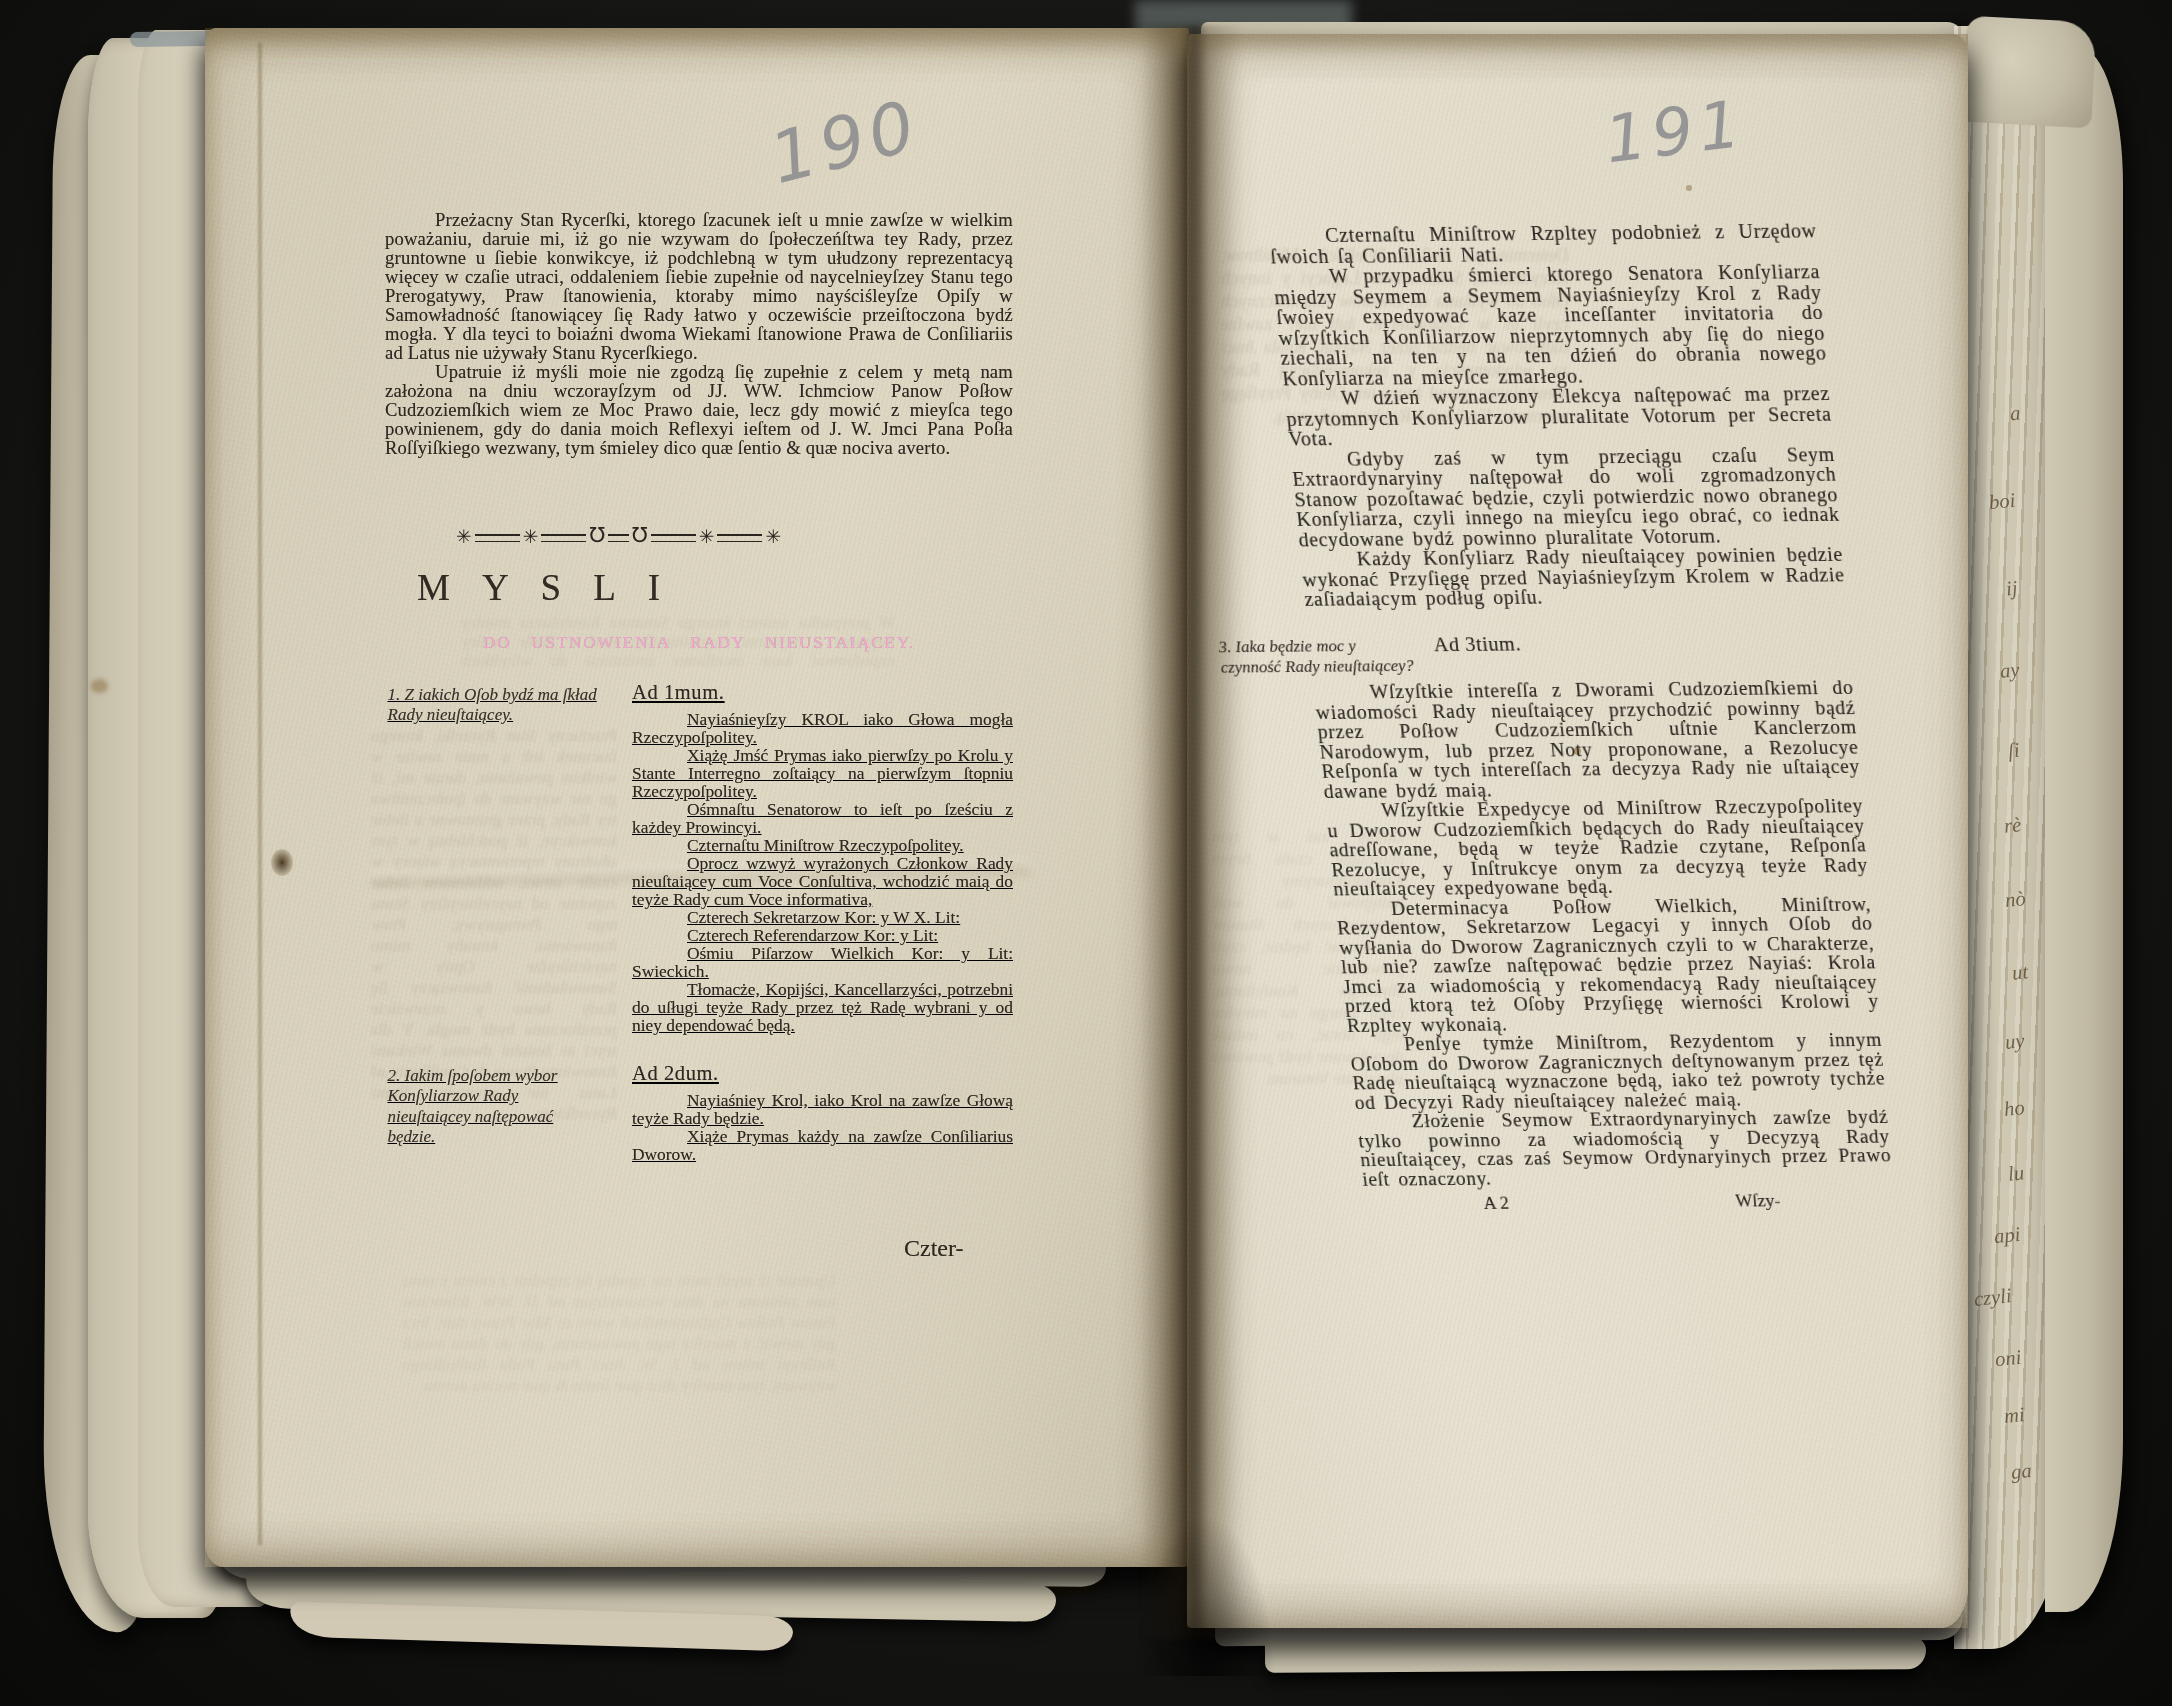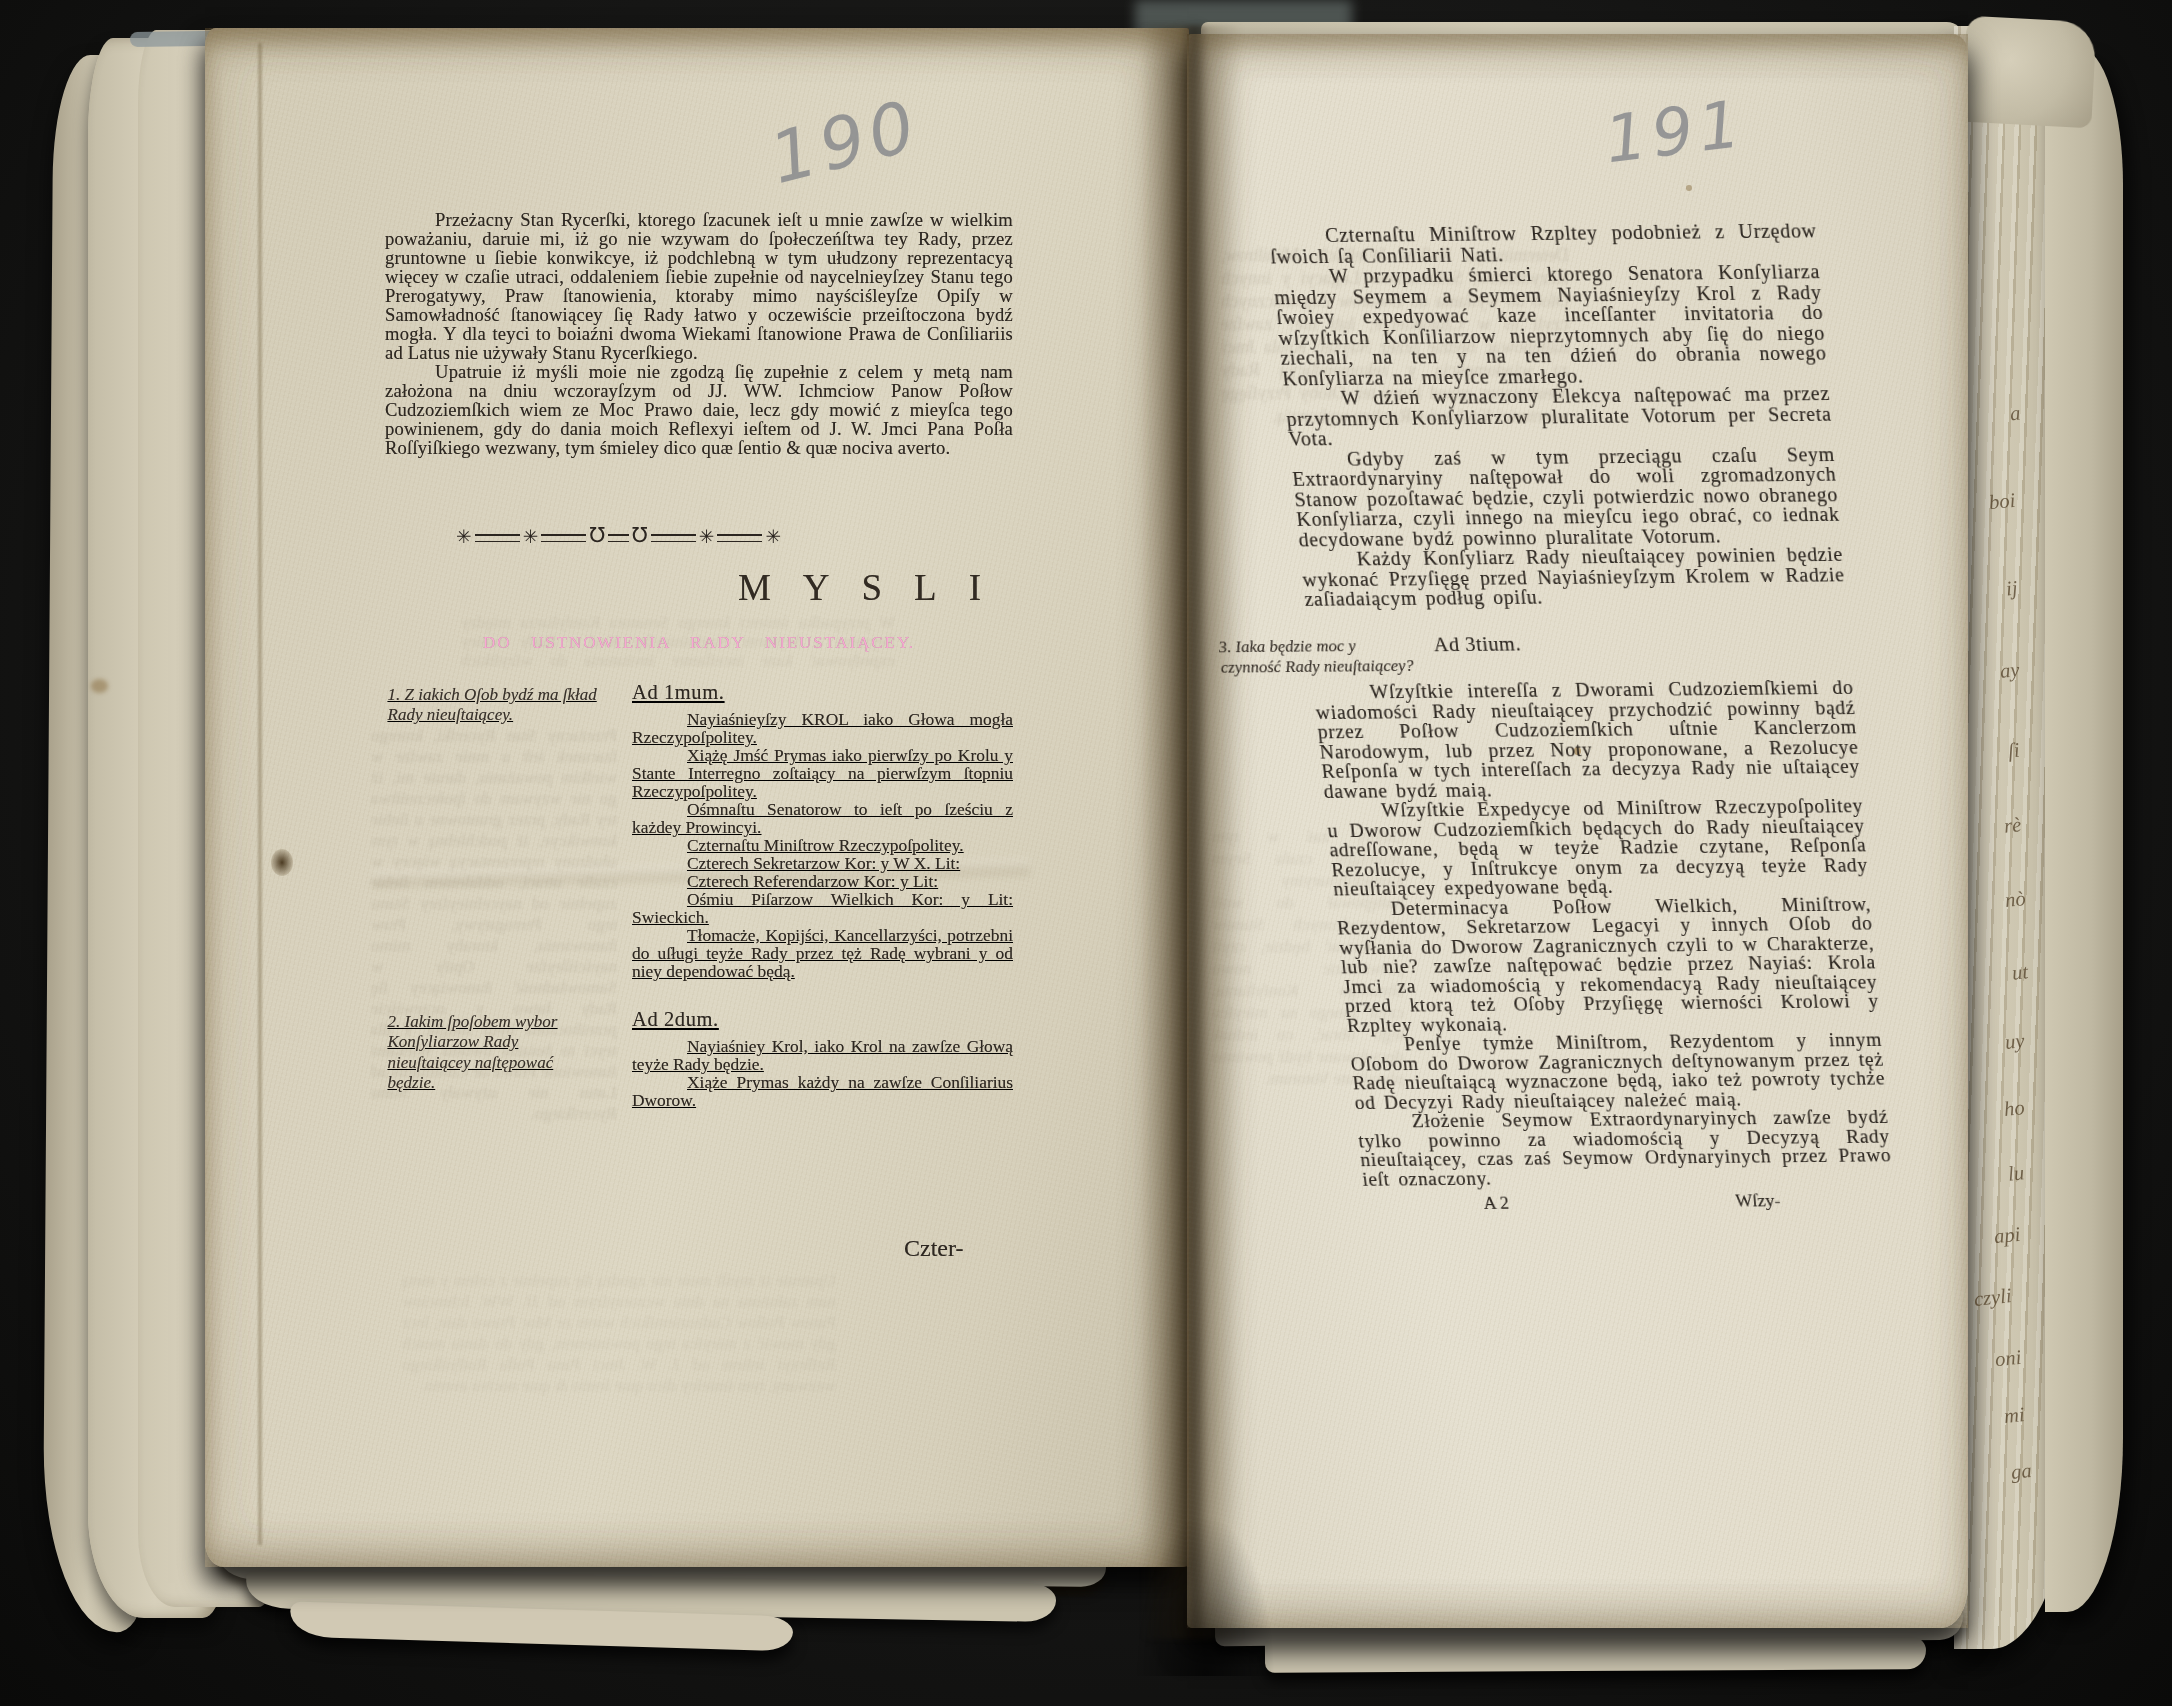--- a/index.html
+++ b/index.html
@@ -83,21 +83,21 @@
 
   
   .print { color:#2d2721; text-shadow:0 0 0.6px rgba(45,38,30,.45); }
   .intro { left:385px; top:210px; width:628px; font-size:18.6px; line-height:19px; text-align:justify; letter-spacing:0.2px; }
   .intro p { margin:0; text-indent:50px; }
   .divider { left:456px; top:525px; width:325px; height:25px; display:flex; align-items:center; color:#2b2520; }
   .divider .bar { flex:1; height:5px; border-top:2.5px solid #2b2520; border-bottom:1.9px solid #2b2520; margin:0 3.1px; }
   .divider .bar.short { flex:.45; }
   .divider .glyph { font-family:"DejaVu Sans", sans-serif; font-size:18.6px; line-height:18.6px; }
   .divider .glyph.orn { font-size:21px; transform:translateY(-1.9px); }
-  .title { left:385px; top:566px; width:628px; text-align:right; font-size:37px; letter-spacing:32px; padding-left:32px;
+  .title { left:385px; top:566px; width:628px; text-align:left; font-size:37px; letter-spacing:32px; padding-left:32px;
     box-sizing:border-box; color:#322b23; }
   .subtitle { left:385px; top:633px; width:628px; text-align:center; font-size:17px; letter-spacing:1.9px; word-spacing:13.7px; color:#f9a8d4; }
 
   .sections { left:385px; top:681px; width:628px;text-decoration:underline; }
   .section { display:grid; grid-template-columns:247px 381px; }
   .section + .section { margin-top:28px; }
   .margin-note { font-style:italic; font-size:17px; line-height:20.5px; color:#38312a; padding:3.7px 28.6px 0 2.5px; text-shadow:0 0 0.6px rgba(56,49,42,.4); }
   .sec-heading { font-size:20.5px; letter-spacing:0.6px; margin:0 0 6.2px 0; }
   .sec-body p { margin:0; font-size:17.4px; line-height:18px; text-align:justify; text-indent:55px; }
 
@@ -192,20 +192,21 @@
 
 <div class="abs sections">
   <div class="section">
     <div class="margin-note">1. Z iakich Oſob bydź ma ſkład Rady nieuſtaiącey.</div>
     <div class="sec-body print">
       <div class="sec-heading">Ad 1mum.</div>
       <p>Nayiaśnieyſzy KROL iako Głowa mogła Rzeczypoſpolitey.</p>
       <p>Xiążę Jmść Prymas iako pierwſzy po Krolu y Stante Interregno zoſtaiący na pierwſzym ſtopniu Rzeczypoſpolitey.</p>
       <p>Ośmnaſtu Senatorow to ieſt po ſześciu z każdey Prowincyi.</p>
       <p>Czternaſtu Miniſtrow Rzeczypoſpolitey.</p>
+      <p>Oprocz wzwyż wyrażonych Członkow Rady nieuſtaiącey cum Voce Conſultiva, wchodzić maią do teyże Rady cum Voce informativa,</p>
       <p>Czterech Sekretarzow Kor: y W X. Lit:</p>
       <p>Czterech Referendarzow Kor: y Lit:</p>
       <p>Ośmiu Piſarzow Wielkich Kor: y Lit: Swieckich.</p>
       <p>Tłomacże, Kopijści, Kancellarzyści, potrzebni do uſługi teyże Rady przez tęż Radę wybrani y od niey dependować będą.</p>
     </div>
   </div>
   <div class="section">
     <div class="margin-note">2. Iakim ſpoſobem wybor Konſyliarzow Rady nieuſtaiącey naſtępować będzie.</div>
     <div class="sec-body print">
       <div class="sec-heading">Ad 2dum.</div>

